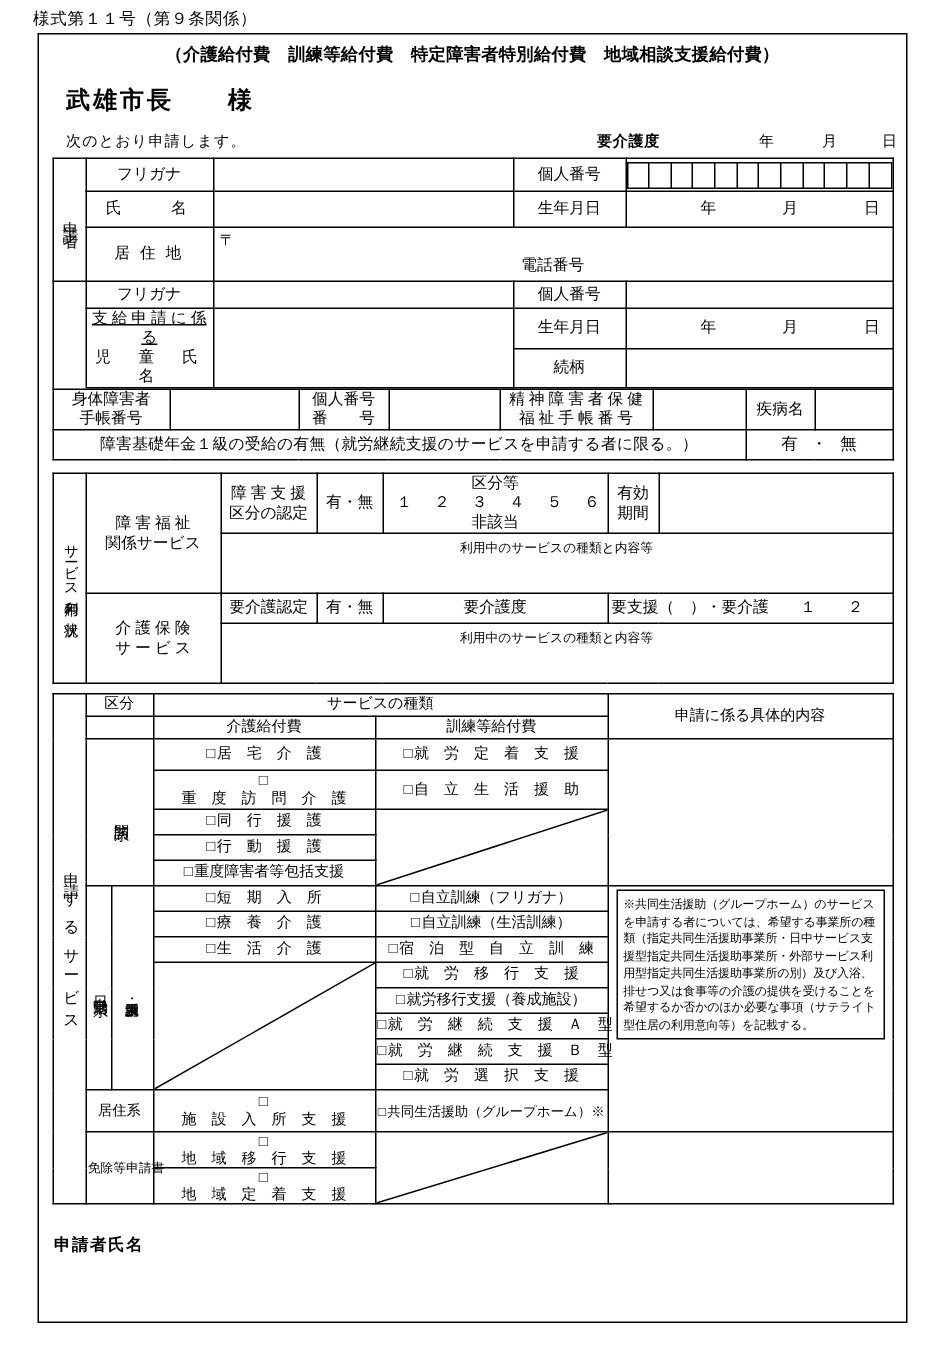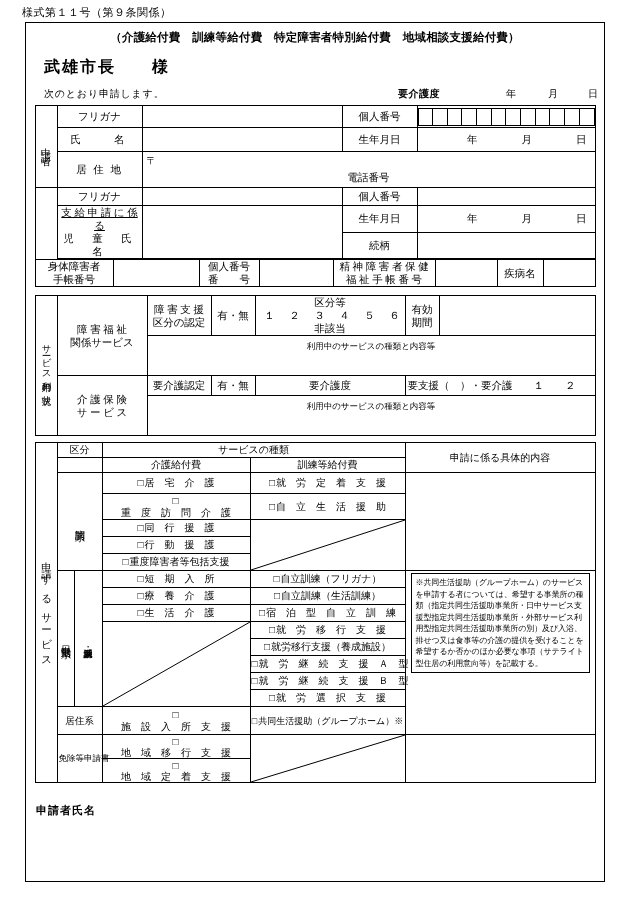--- a/index.html
+++ b/index.html
@@ -271,20 +271,28 @@
           </td>
           <td></td>
           <td class="small">
             <span>精 神 障 害 者 保 健</span><br>
             <span>福 祉 手 帳 番 号</span>
           </td>
           <td></td>
           <td class="small">疾病名</td>
           <td></td>
         </tr>
+        <tr style="height:20px">
+          <td colspan="6" style="font-size:10.5px;letter-spacing:0.2px">障害基礎年金１級の受給の有無（就労継続支援のサービスを申請する者に限る。）</td>
+          <td colspan="2">
+            <span style="font-size:11px">有</span>
+            <span style="font-size:11px;margin:0 6px">・</span>
+            <span style="font-size:11px">無</span>
+          </td>
+        </tr>
       </tbody>
     </table>
 
     <div style="height:8px"></div>
 
     <table class="grid">
       <colgroup>
         <col style="width:22px">
           <col style="width:90px">
           <col style="width:64px">

